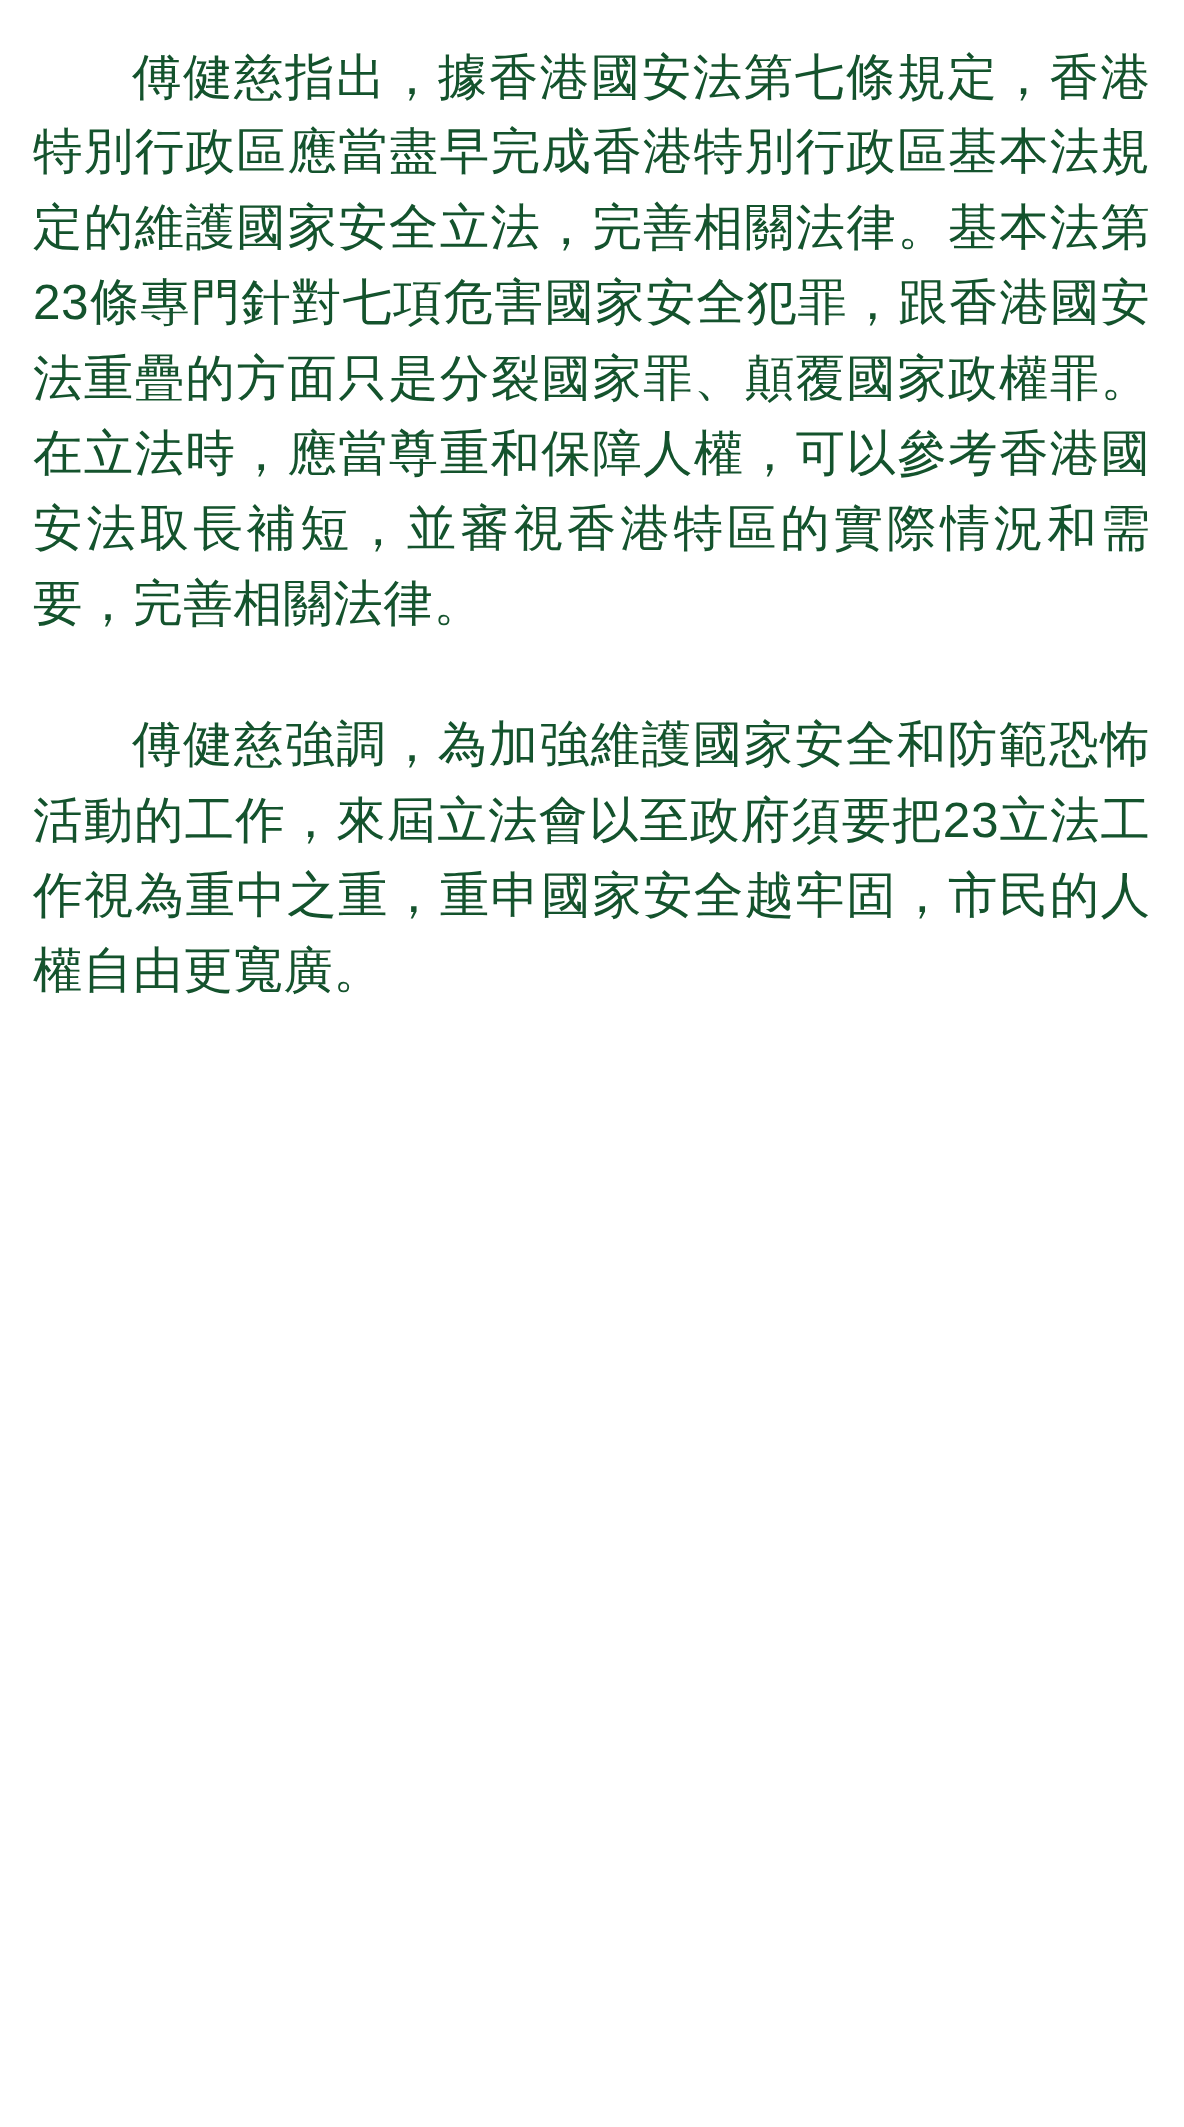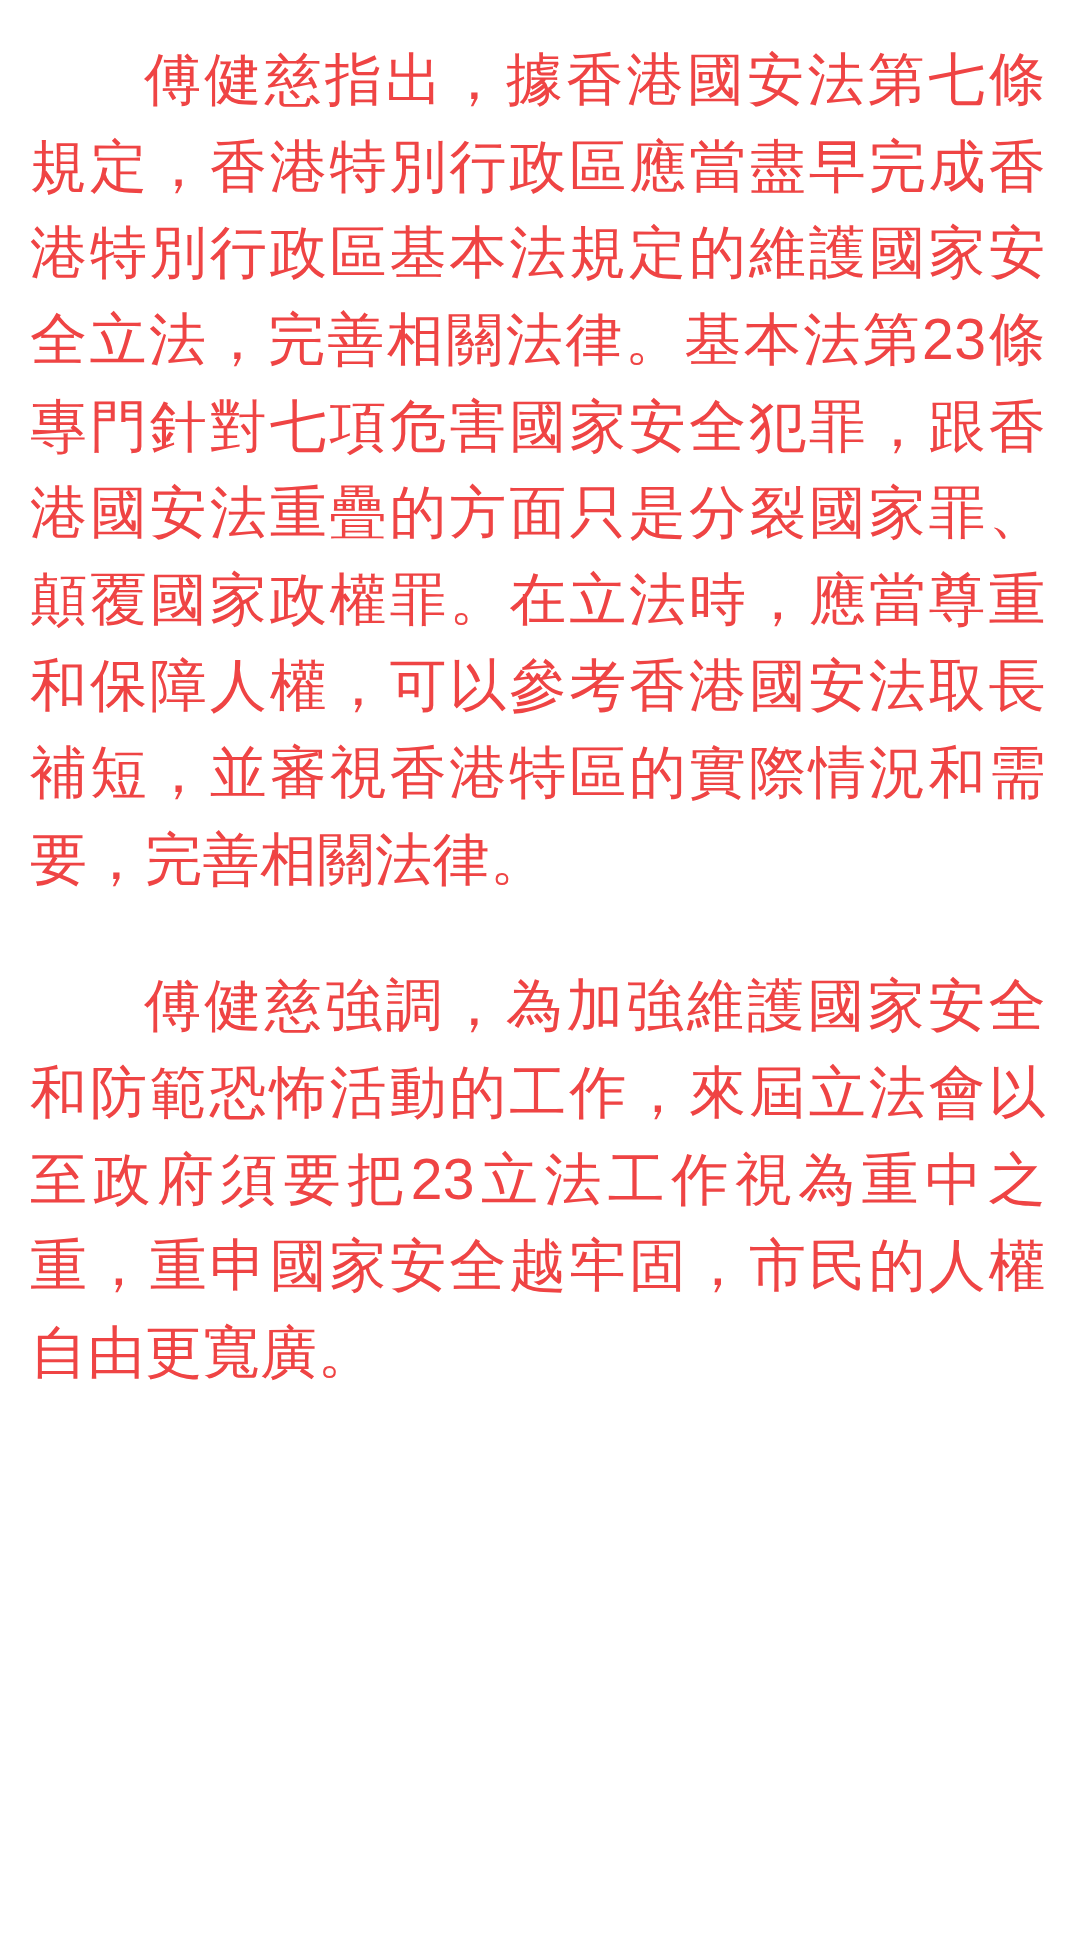--- a/index.html
+++ b/index.html
@@ -14,27 +14,27 @@
     color: #4a4a4a;
     -webkit-font-smoothing: antialiased;
   }
   .article {
     box-sizing: border-box;
     width: 1076px;
     padding: 36px 30px 40px 30px;
   }
   .para {
     margin: 0 0 60px 0;
-    font-size: 57px;
+    font-size: 45px;
     line-height: 1.52;
     letter-spacing: 0.5px;
     text-indent: 2em;
     text-align: justify;
     text-justify: inter-ideograph;
-    color: #ef4444;
+    color: #14532d;
     word-break: break-all;
   }
   .para:last-child {
     margin-bottom: 0;
     margin-top: 48px;
   }
 </style>
 </head>
 <body>
 

